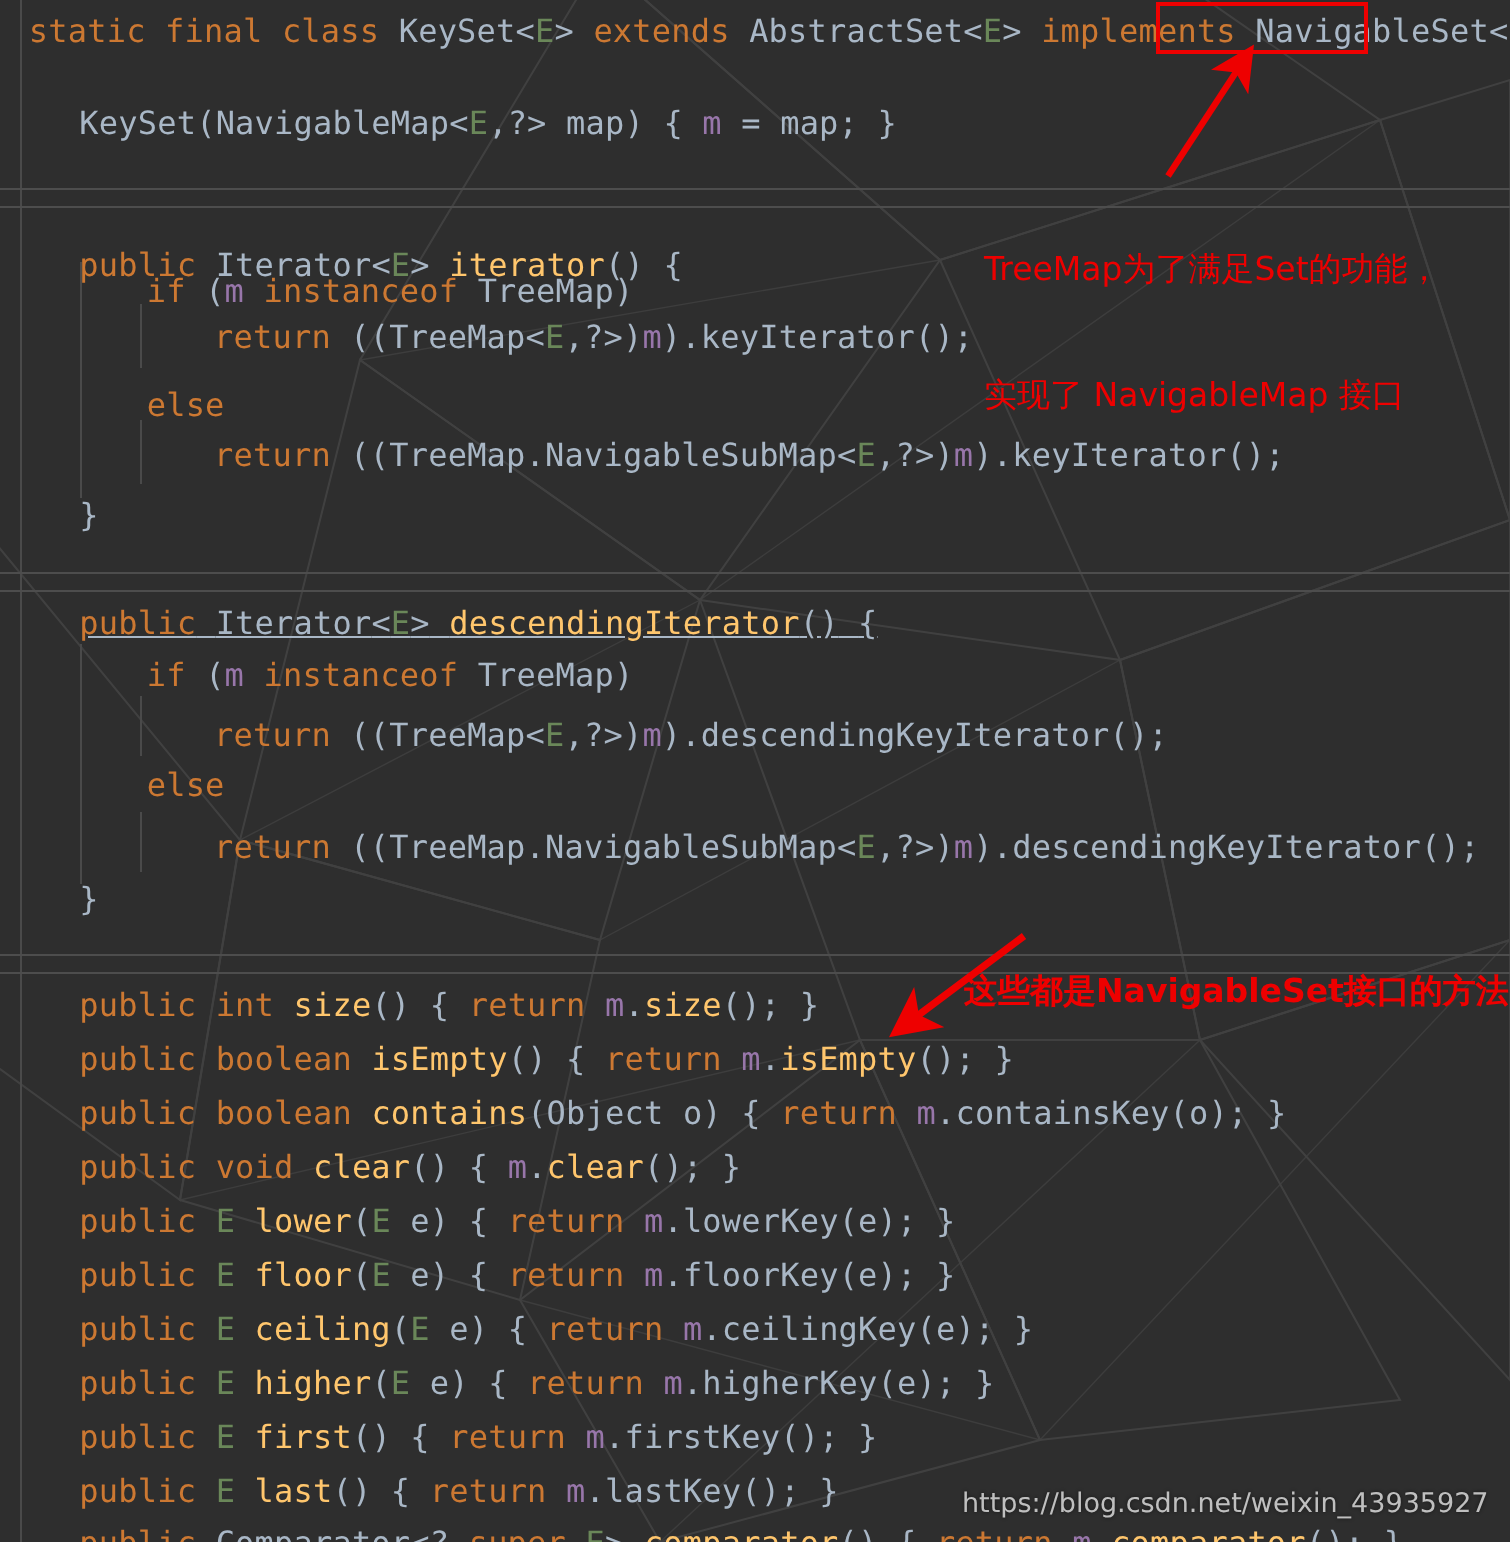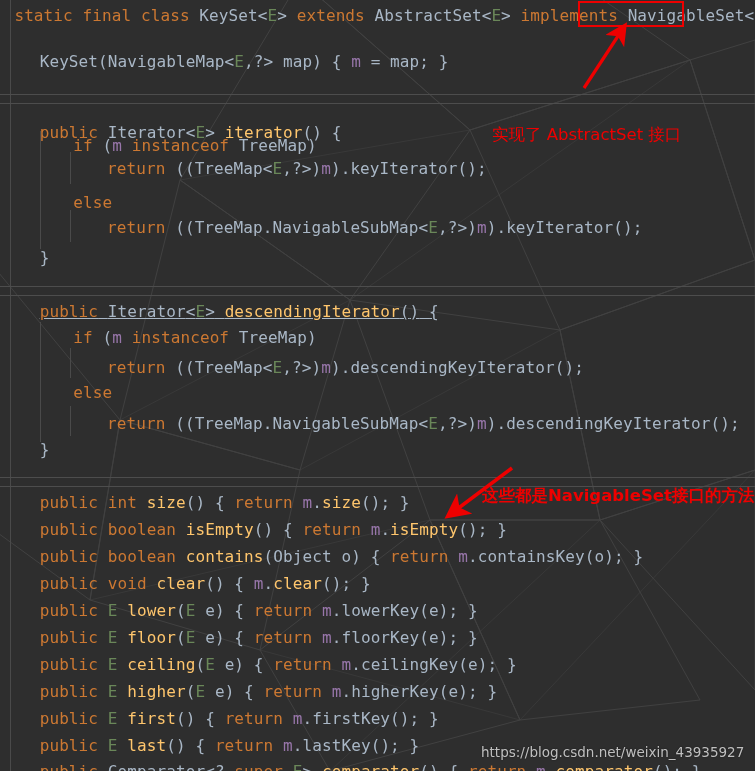--- a/index.html
+++ b/index.html
@@ -198,21 +198,22 @@
       </marker>
       <marker id="ah2" markerWidth="7" markerHeight="7" refX="3" refY="3.5" orient="auto" markerUnits="strokeWidth">
         <path d="M0,0 L7,3.5 L0,7 L1.8,3.5 Z" fill="#ee0000"></path>
       </marker>
     </defs>
     <line id="arrow1-line" stroke="#ee0000" stroke-width="3.2" marker-end="url(#ah1)" x1="584" y1="88" x2="620" y2="33"></line>
     <line id="arrow2-line" stroke="#ee0000" stroke-width="3.6" marker-end="url(#ah2)" x1="512" y1="468" x2="456" y2="510"></line>
   </svg>
 
   <div class="anno-text" id="note1" style="left: 492px; top: 82px;">
-    <div>实现了 AbstractSet 接口</div>
+    <div>TreeMap为了满足Set的功能，</div>
+    <div>实现了 NavigableMap 接口</div>
   </div>
 
   <div class="anno-text" id="note2" style="left: 482px; top: 443px; font-weight: bold;">
     <div>这些都是NavigableSet接口的方法</div>
   </div>
 
   <div class="watermark" id="watermark" style="left: 481px; top: 744px;">https://blog.csdn.net/weixin_43935927</div>
 
 </div>
 

